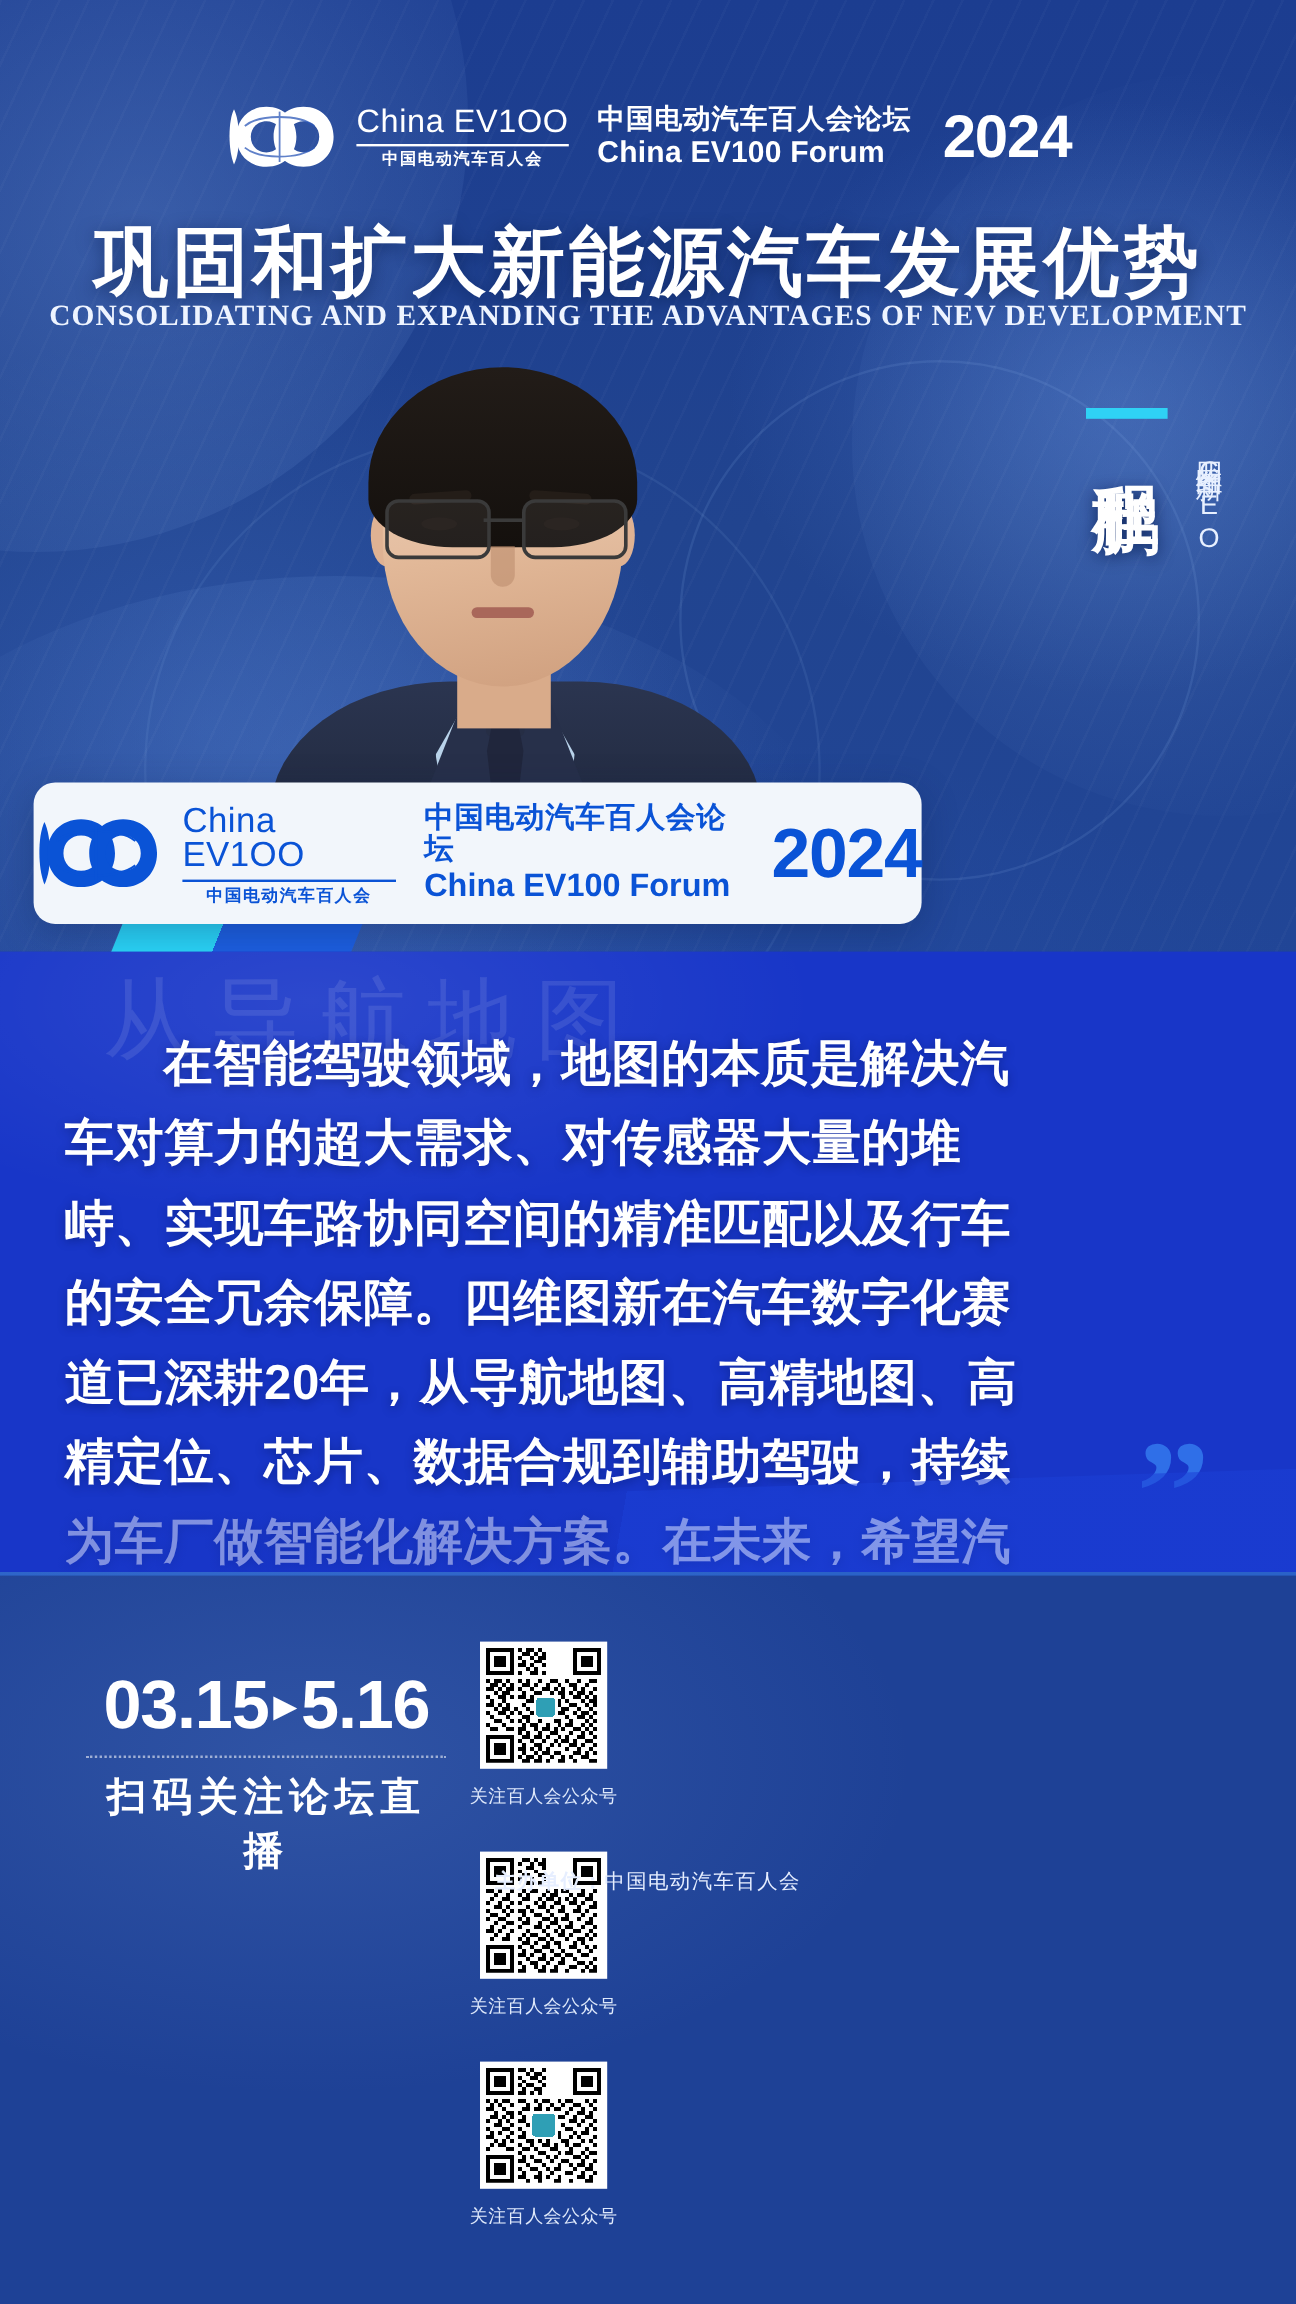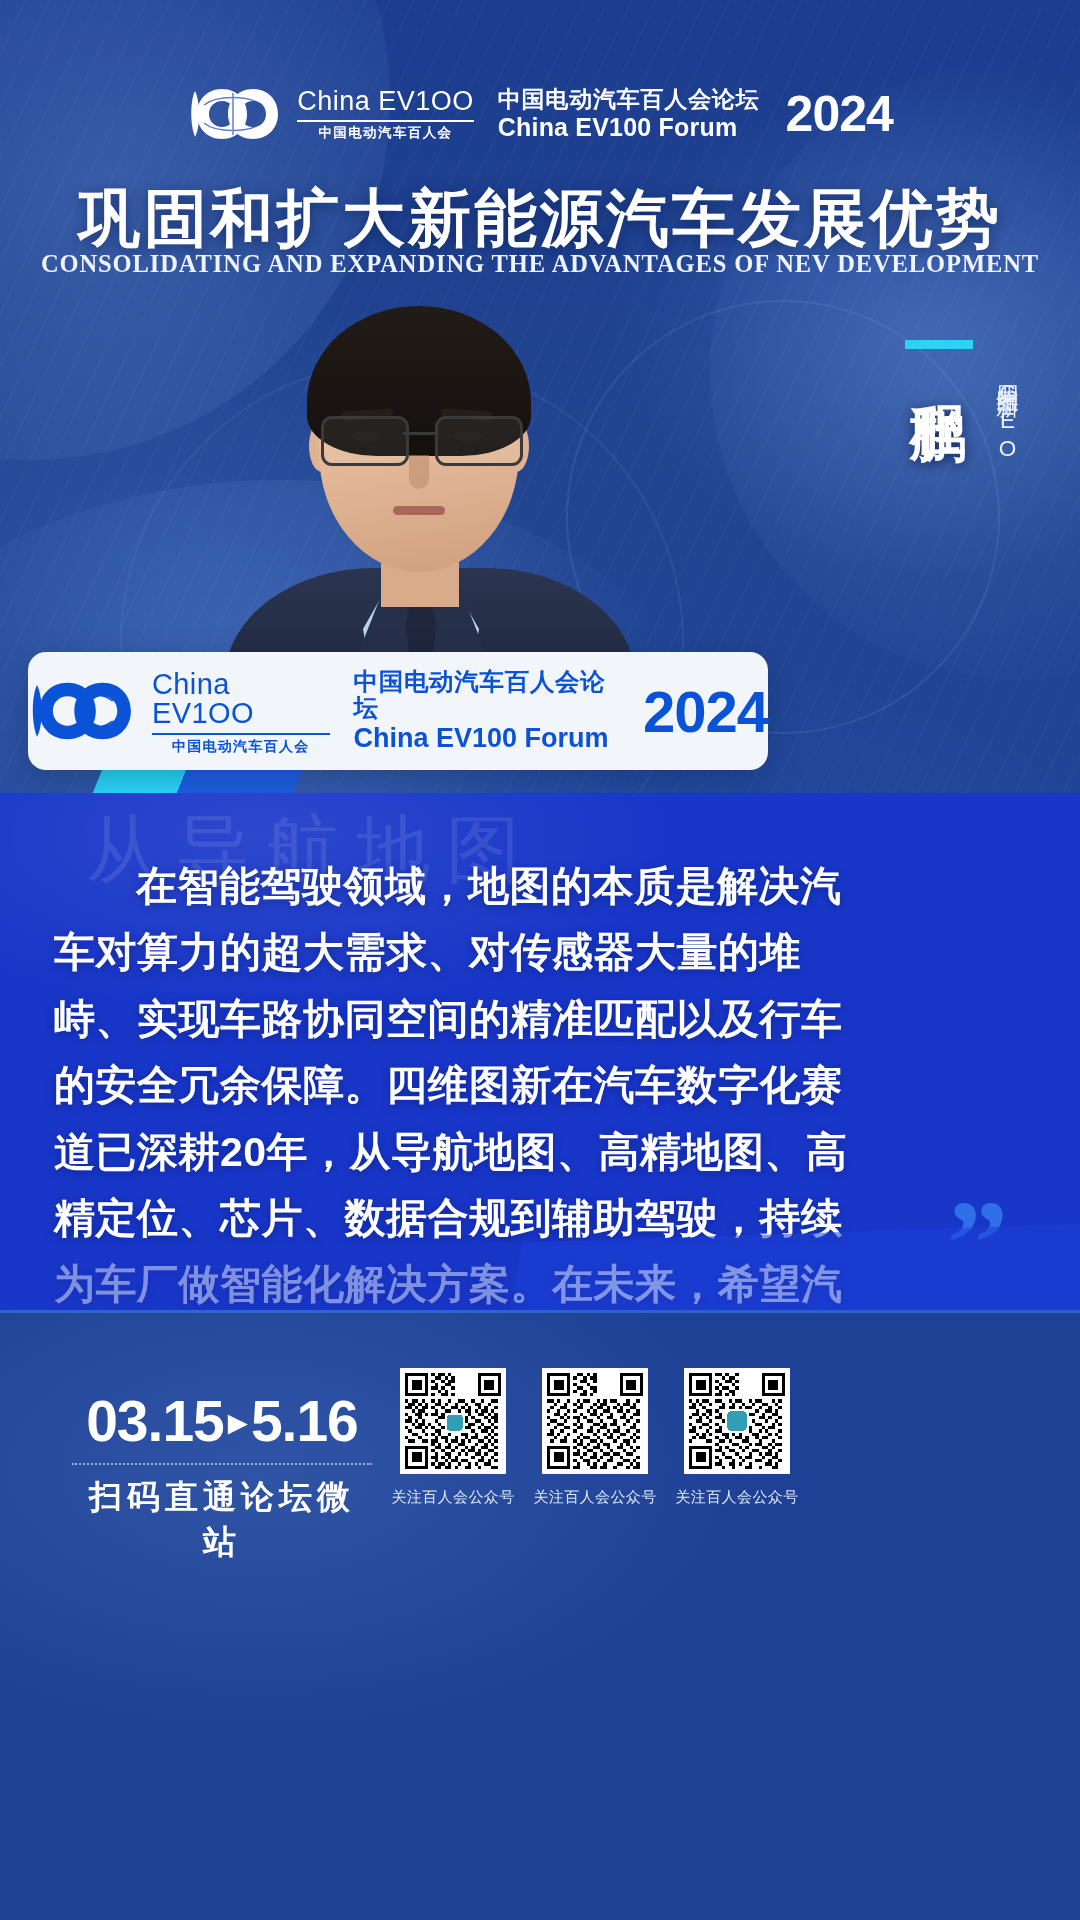--- a/index.html
+++ b/index.html
@@ -121,21 +121,21 @@
   .f-sheen{position:absolute;left:0;top:0;width:1080px;height:610px;
     background:radial-gradient(ellipse 760px 420px at 24% 26%,rgba(120,160,225,.20),rgba(120,160,225,0) 66%);}
   .f-line{position:absolute;left:0;top:0;width:1080px;height:3px;background:#2a62c8;}
 
   .datebox{position:absolute;left:72px;top:1388px;width:300px;text-align:center;}
   .date{font-size:57px;font-weight:700;color:#fff;letter-spacing:-1px;white-space:nowrap;}
   .date .caret{color:#fff;font-size:40px;vertical-align:6px;margin:0 4px;}
   .date-rule{width:100%;height:0;border-top:2px dotted rgba(255,255,255,.55);margin:9px 0 10px;}
   .date-sub{font-size:33px;font-weight:700;color:#fff;letter-spacing:5px;}
 
-  .qrrow{position:absolute;left:400px;top:1368px;display:flex;gap:36px;}
+  .qrrow{position:absolute;left:400px;top:1368px;display:flex;gap:36px;flex-direction:column;}
   .qrcell{width:106px;display:flex;flex-direction:column;align-items:center;}
   .qrimg{width:106px;height:106px;background:#fff;padding:5px;box-sizing:border-box;}
   .qrcap{margin-top:14px;font-size:15px;color:#dfe9fb;letter-spacing:.4px;white-space:nowrap;}
 
   .host{position:absolute;left:0;top:1556px;width:1080px;text-align:center;font-size:17px;color:#e6eeff;letter-spacing:1.2px;}
   .host b{font-weight:700;}
 </style>
 </head>
 <body>
 
@@ -248,21 +248,21 @@
   <div class="footer">
     <div class="f-line"></div>
     <div class="f-sheen"></div>
   </div>
 
   <div class="datebox">
     <div class="date">
       <span>03.15</span><span class="caret">▸</span><span>5.16</span>
     </div>
     <div class="date-rule"></div>
-    <div class="date-sub">扫码直通论坛微站</div>
+    <div class="date-sub">扫码关注论坛直播</div>
   </div>
 
   <div class="qrrow">
     <div class="qrcell">
       <div class="qrimg">
         <svg viewBox="0 0 29 29" width="96" height="96" shape-rendering="crispEdges">
           <rect width="29" height="29" fill="#fff"></rect>
           <g fill="#000">
             <path d="M0 0h7v7H0zM1 1v5h5V1z M2 2h3v3H2z"></path>
             <path d="M22 0h7v7h-7zM23 1v5h5V1z M24 2h3v3h-3z"></path>
@@ -859,14 +859,17 @@
               <rect x="25" y="28" width="2" height="1"></rect>
           </g>
           <rect x="11" y="11" width="7" height="7" fill="#fff"></rect>
           <rect x="11.6" y="11.6" width="5.8" height="5.8" rx="1" fill="#2f9fb5"></rect>
         </svg>
       </div>
       <div class="qrcap">关注百人会公众号</div>
     </div>
   </div>
 
+  <div class="host">
+    <b>主办单位：</b><span>中国电动汽车百人会</span>
+  </div>
 
 </div>
 
 </body></html>

